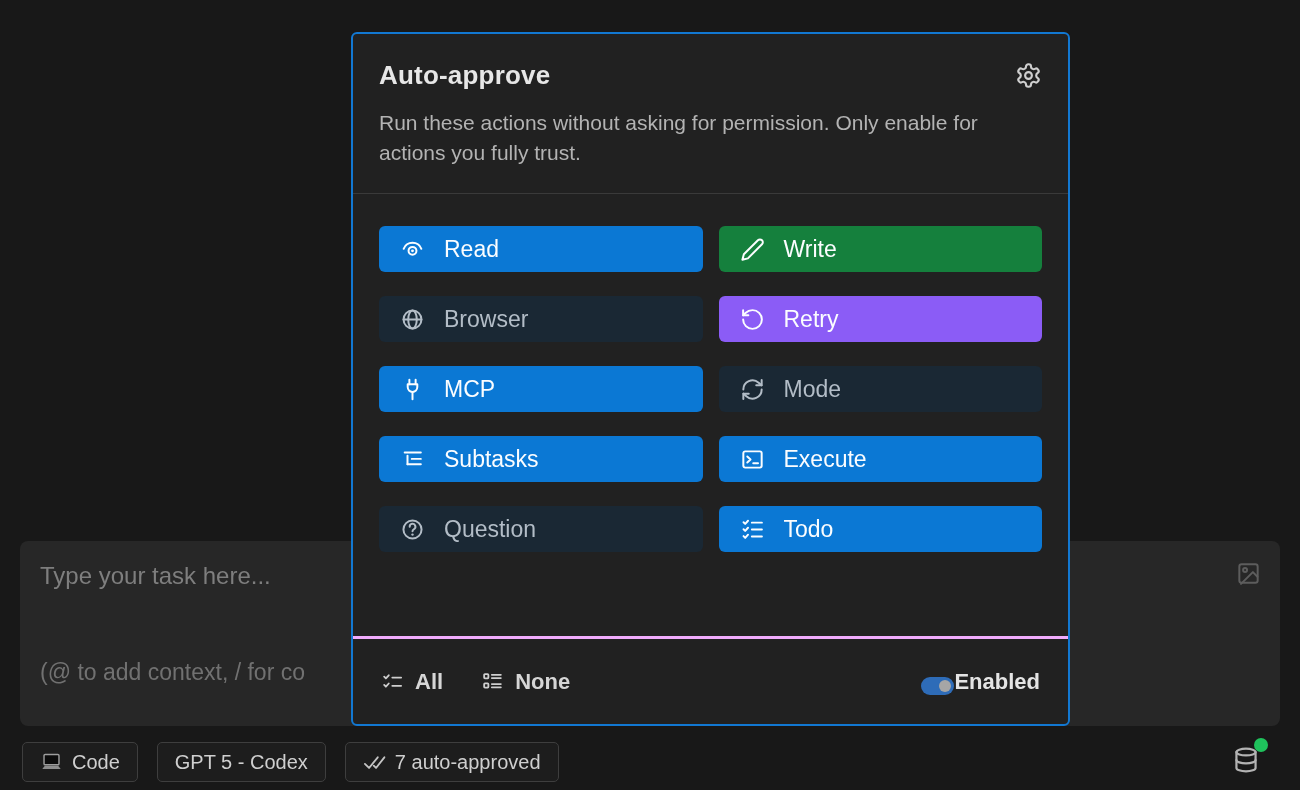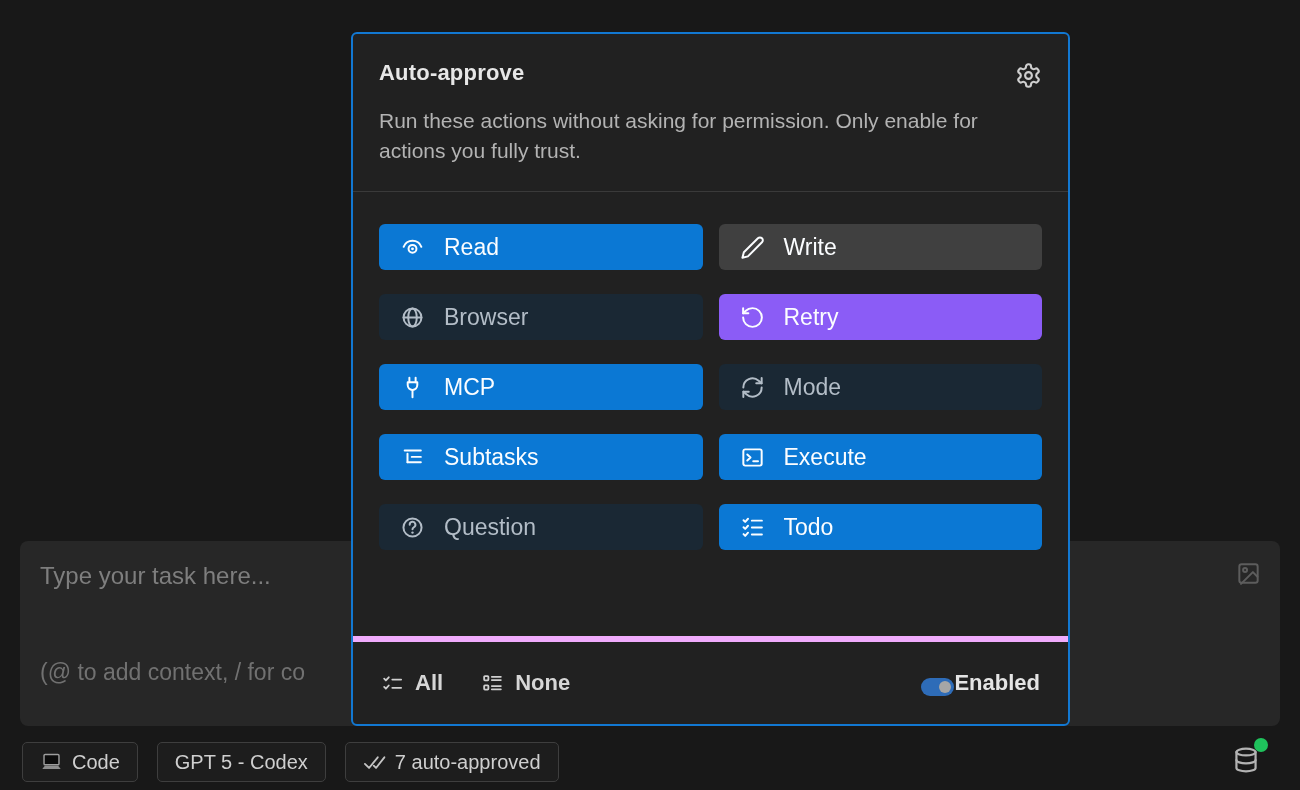--- a/index.html
+++ b/index.html
@@ -47,21 +47,21 @@
   }
 
   
   .popover {
     position:absolute; left:351px; top:32px; width:719px; height:694px;
     background:#212121; border:2px solid #1278d2; border-radius:6px;
     display:flex; flex-direction:column;
   }
   .pop-header { padding:26px 26px 0 26px; }
   .pop-title-row { display:flex; align-items:flex-start; justify-content:space-between; }
-  .pop-title { font-size:22px; font-weight:bold; color:#e7e7e7; letter-spacing:.2px; }
+  .pop-title { font-size:26px; font-weight:bold; color:#e7e7e7; letter-spacing:.2px; }
   .gear-btn { width:27px; height:27px; color:#cfcfcf; cursor:pointer; margin-top:2px; }
   .pop-desc {
     margin-top:17px; font-size:21px; line-height:30px; color:#b3b3b3; max-width:624px;
     padding-bottom:25px;
   }
   .pop-divider { border-top:1px solid #3a3a3a; }
 
   .approve-grid {
     padding:32px 26px 0 26px;
     display:grid; grid-template-columns:1fr 1fr; column-gap:16px; row-gap:24px;
@@ -69,21 +69,21 @@
   .approve-btn {
     height:46px; border:none; border-radius:6px; display:flex; align-items:center;
     gap:19px; padding:0 0 0 21px; font-size:23px; cursor:pointer; text-align:left;
     font-family:inherit;
   }
   .approve-btn .ic { width:25px; height:25px; }
   .approve-btn.on  { background:#0b78d4; color:#fbfdff; }
   .approve-btn.off { background:#1a2834; color:#b3bdc7; }
 
   .pop-footer {
-    margin-top:auto; border-top:6px solid #f0abfc; height:88px;
+    margin-top:auto; border-top:3px solid #f0abfc; height:88px;
     display:flex; align-items:center; padding:0 28px;
   }
   .foot-btn {
     display:inline-flex; align-items:center; gap:11px; cursor:pointer;
     font-size:22px; font-weight:bold; color:#d6d6d6;
   }
   .foot-btn .ic { width:23px; height:23px; color:#cfcfcf; }
   .foot-btn + .foot-btn { margin-left:38px; }
   .enabled-group { margin-left:auto; display:flex; align-items:flex-end; }
   .toggle {
@@ -129,21 +129,21 @@
       <button class="approve-btn on" style="background: rgb(11, 120, 212);">
         <span class="ic">
           <svg viewBox="0 0 24 24">
             <path d="M3.5 11.3a9.2 9.2 0 0 1 17 0"></path>
             <circle cx="12" cy="13.3" r="3.8"></circle>
             <circle cx="12" cy="13.3" r="1.4" fill="currentColor" stroke="none"></circle>
           </svg>
         </span>
         <span>Read</span>
       </button>
-      <button class="approve-btn on" style="background: #404040;">
+      <button class="approve-btn on" style="background: #15803d;">
         <span class="ic">
           <svg viewBox="0 0 24 24">
             <path d="M17.2 3.1a2.75 2.75 0 1 1 3.9 3.9L7.6 20.5 2.3 21.9l1.4-5.3Z"></path>
           </svg>
         </span>
         <span>Write</span>
       </button>
       <button class="approve-btn off" style="background: rgb(26, 40, 52);">
         <span class="ic">
           <svg viewBox="0 0 24 24">

